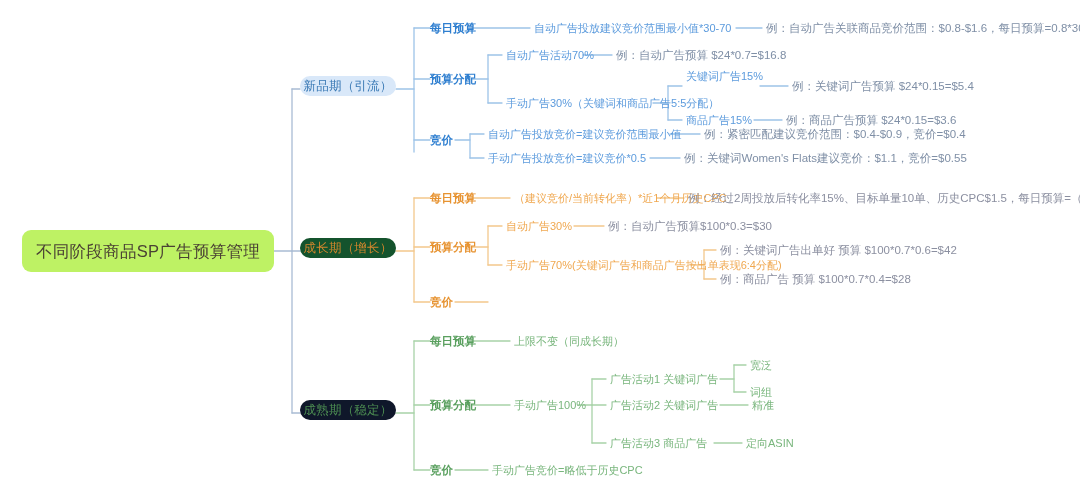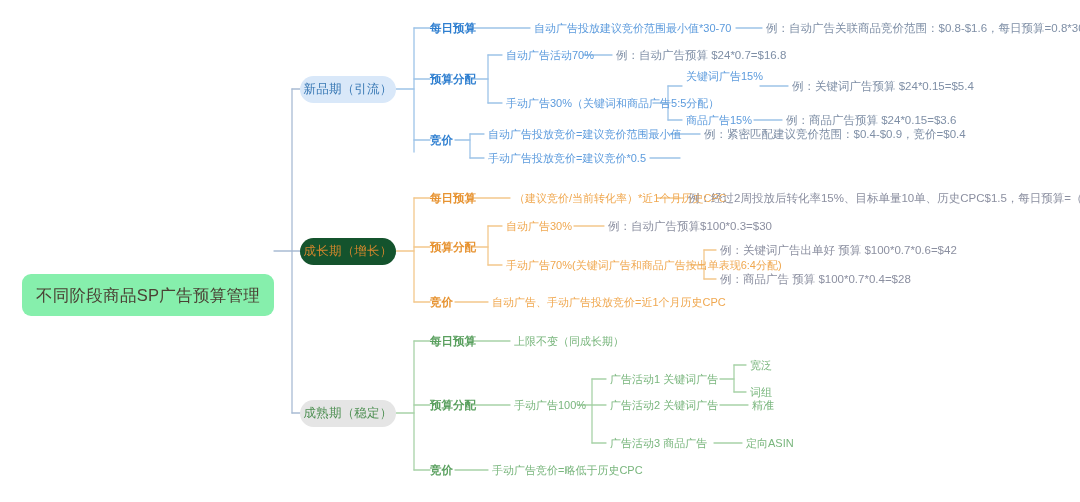--- a/index.html
+++ b/index.html
@@ -12,35 +12,35 @@
   }
   #canvas{position:relative;width:1080px;height:502px;}
   svg#wires{position:absolute;left:0;top:0;width:1080px;height:502px;pointer-events:none;}
 
   .node{position:absolute;white-space:nowrap;line-height:1;}
 
   
   .root{
     left:22px;top:230px;
     width:252px;height:42px;
-    background:#86efac;
+    background:#bef264;
     border-radius:9px;
     display:flex;align-items:center;justify-content:center;
-    font-size:16.5px;color:#4a4134;letter-spacing:.3px;margin-top:44px;
+    font-size:16.5px;color:#4a4134;letter-spacing:.3px;
   }
 
   
   .cap{
-    width:96px;height:27px;border-radius:14px;
+    width:96px;height:20px;border-radius:14px;
     display:flex;align-items:center;justify-content:center;
     font-size:12.5px;letter-spacing:.2px;
   }
   .cap.blue  {background:#d9e8f9;color:#3878b4;}
   .cap.orange{background:#14532d;color:#d2862c;}
-  .cap.green {background:#e5e5e5;color:#4d8f52;}
+  .cap.green {background:#0f172a;color:#4d8f52;}
 
   
   .l2{font-size:11.5px;font-weight:bold;}
   .l2.blue{color:#2f7fd0;}
   .l2.orange{color:#e79331;}
   .l2.green{color:#5aa05f;}
 
   
   .l3{font-size:11px;}
   .l3.blue{color:#5c9bdd;}
@@ -173,38 +173,38 @@
   <div class="node l3 blue" style="left:506px;top:98px;">手动广告30%（关键词和商品广告5:5分配）</div>
   <div class="node l3 blue" style="left:686px;top:71px;">关键词广告15%</div>
   <div class="node ex" style="left:792px;top:81px;">例：关键词广告预算 $24*0.15=$5.4</div>
   <div class="node l3 blue" style="left:686px;top:115px;">商品广告15%</div>
   <div class="node ex" style="left:786px;top:115px;">例：商品广告预算 $24*0.15=$3.6</div>
 
   <div class="node l2 blue" style="left:430px;top:135px;">竞价</div>
   <div class="node l3 blue" style="left:488px;top:129px;">自动广告投放竞价=建议竞价范围最小值</div>
   <div class="node ex" style="left:704px;top:129px;">例：紧密匹配建议竞价范围：$0.4-$0.9，竞价=$0.4</div>
   <div class="node l3 blue" style="left:488px;top:153px;">手动广告投放竞价=建议竞价*0.5</div>
+  <div class="node ex" style="left:684px;top:153px;">例：关键词Women's Flats建议竞价：$1.1，竞价=$0.55</div>
 
   <div class="node cap orange" style="left:300px;top:238px;">
     <span>成长期（增长）</span>
   </div>
 
   <div class="node l2 orange" style="left:430px;top:193px;">每日预算</div>
   <div class="node l3 orange" style="left:514px;top:193px;">（建议竞价/当前转化率）*近1个月历史CPC</div>
   <div class="node ex o" style="left:688px;top:193px;">例：经过2周投放后转化率15%、目标单量10单、历史CPC$1.5，每日预算=（10/0.15）*1.5=$100</div>
 
   <div class="node l2 orange" style="left:430px;top:242px;">预算分配</div>
   <div class="node l3 orange" style="left:506px;top:221px;">自动广告30%</div>
   <div class="node ex o" style="left:608px;top:221px;">例：自动广告预算$100*0.3=$30</div>
   <div class="node l3 orange" style="left:506px;top:260px;">手动广告70%(关键词广告和商品广告按出单表现6:4分配)</div>
   <div class="node ex o" style="left:720px;top:245px;">例：关键词广告出单好 预算 $100*0.7*0.6=$42</div>
   <div class="node ex o" style="left:720px;top:274px;">例：商品广告 预算 $100*0.7*0.4=$28</div>
 
   <div class="node l2 orange" style="left:430px;top:297px;">竞价</div>
-  <div class="node l3 orange" style="left:492px;top:297px;">自动广告、手动广告投放竞价=近1个月历史CPC</div>
 
   <div class="node cap green" style="left:300px;top:400px;">
     <span>成熟期（稳定）</span>
   </div>
 
   <div class="node l2 green" style="left:430px;top:336px;">每日预算</div>
   <div class="node l3 green" style="left:514px;top:336px;">上限不变（同成长期）</div>
 
   <div class="node l2 green" style="left:430px;top:400px;">预算分配</div>
   <div class="node l3 green" style="left:514px;top:400px;text-align:right;">手动广告100%</div>

